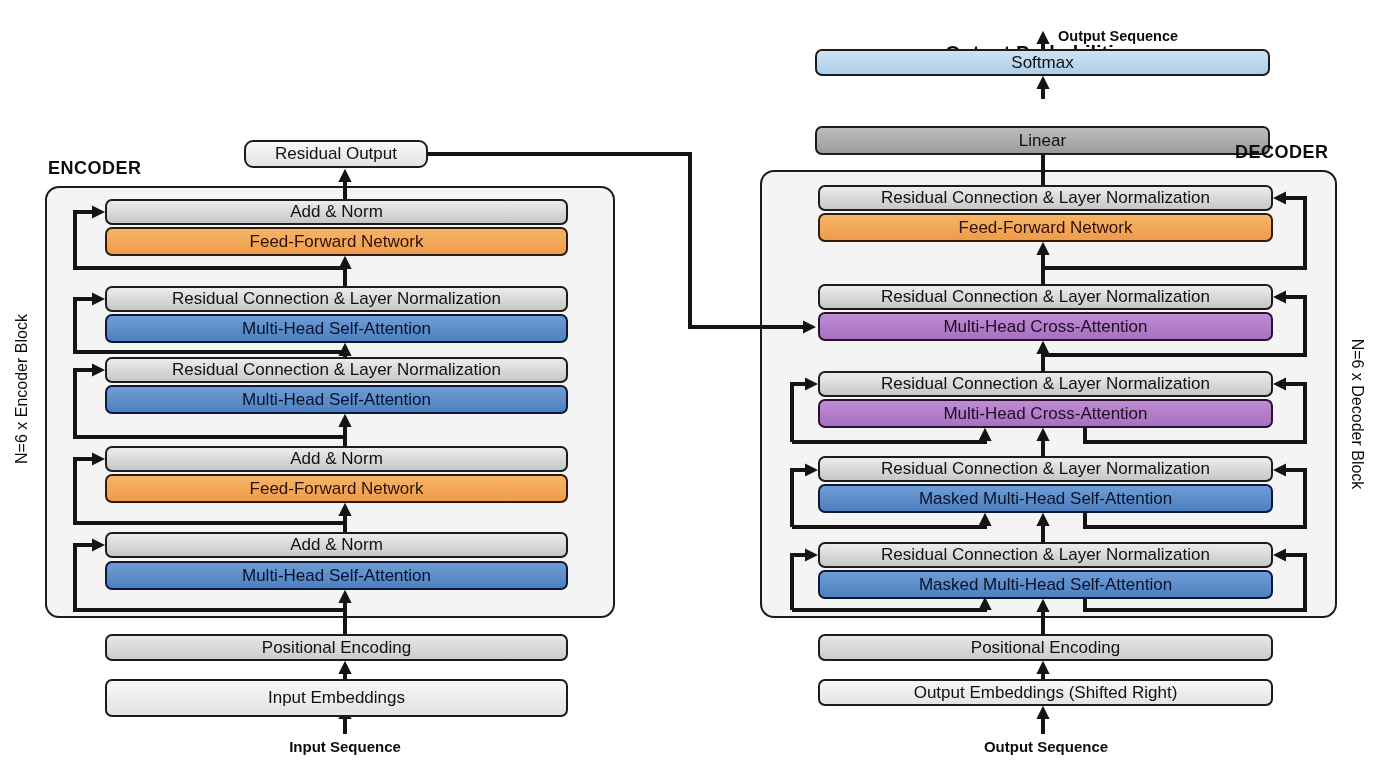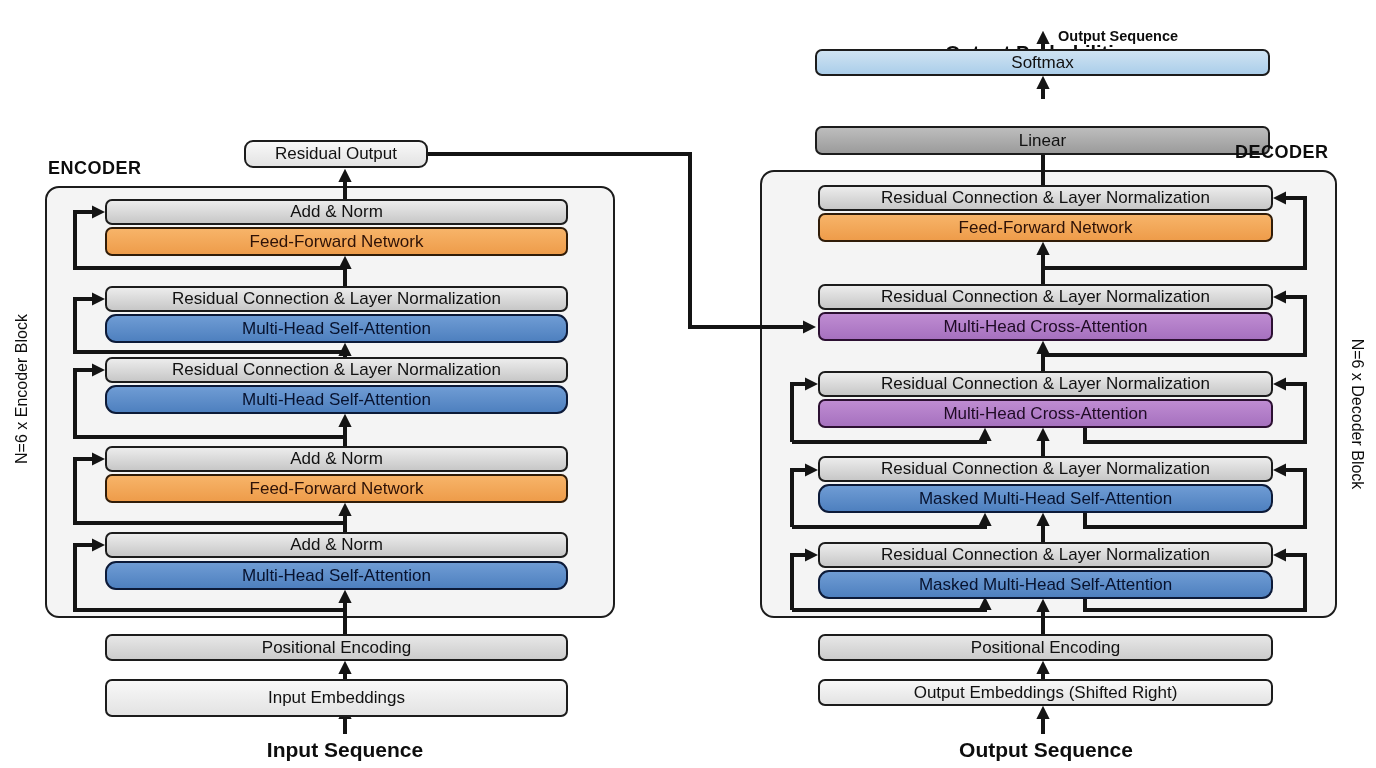--- a/index.html
+++ b/index.html
@@ -6,30 +6,30 @@
   #stage{position:relative;width:1376px;height:768px;background:#ffffff;overflow:hidden;
          font-family:"Liberation Sans",sans-serif;}
   .panel{position:absolute;box-sizing:border-box;border:2.5px solid #1c1c1c;border-radius:14px;
          background:#f4f4f4;z-index:1;}
   #wires{position:absolute;left:0;top:0;z-index:2;pointer-events:none;}
   .box{position:absolute;box-sizing:border-box;border:2px solid #1c1c1c;border-radius:7px;
        display:flex;align-items:center;justify-content:center;font-size:17px;color:#111;
        z-index:3;white-space:nowrap;}
   .gray {background:linear-gradient(#ececec,#c7c7c7);}
   .ffn  {background:linear-gradient(#f7b469,#ee9c4a);color:#2e1207;border-color:#301c08;}
-  .attn {background:linear-gradient(#6f9cd4,#4e80bf);color:#07122e;border-color:#0c1a38;border-radius:11px;}
+  .attn {background:linear-gradient(#6f9cd4,#4e80bf);color:#07122e;border-color:#0c1a38;}
   .cross{background:linear-gradient(#bf8cd2,#a671bf);color:#1f0b25;border-color:#2c1032;}
   .lightbox{background:linear-gradient(#f8f8f8,#e3e3e3);}
   .pe   {background:linear-gradient(#e7e7e7,#cccccc);}
   .softmax{background:linear-gradient(#cfe3f2,#abceea);text-align:right;}
   .linear {background:linear-gradient(#bdbdbd,#9b9b9b);}
   .lbl{position:absolute;z-index:3;color:#0d0d0d;white-space:nowrap;}
   .h1 {font-size:20px;font-weight:700;}
   .h2 {font-size:18px;font-weight:700;letter-spacing:0.5px;}
-  .seq{font-size:21px;font-weight:700;}
+  .seq{font-size:15px;font-weight:700;}
   .small{font-size:14.5px;font-weight:700;}
   .side{font-size:16px;font-weight:400;width:200px;text-align:center;}
   .ctr{text-align:center;}
 </style>
 </head>
 <body>
 
 <div id="stage">
 
   <div class="panel" style="left:45px;top:186px;width:570px;height:432px;"></div>

